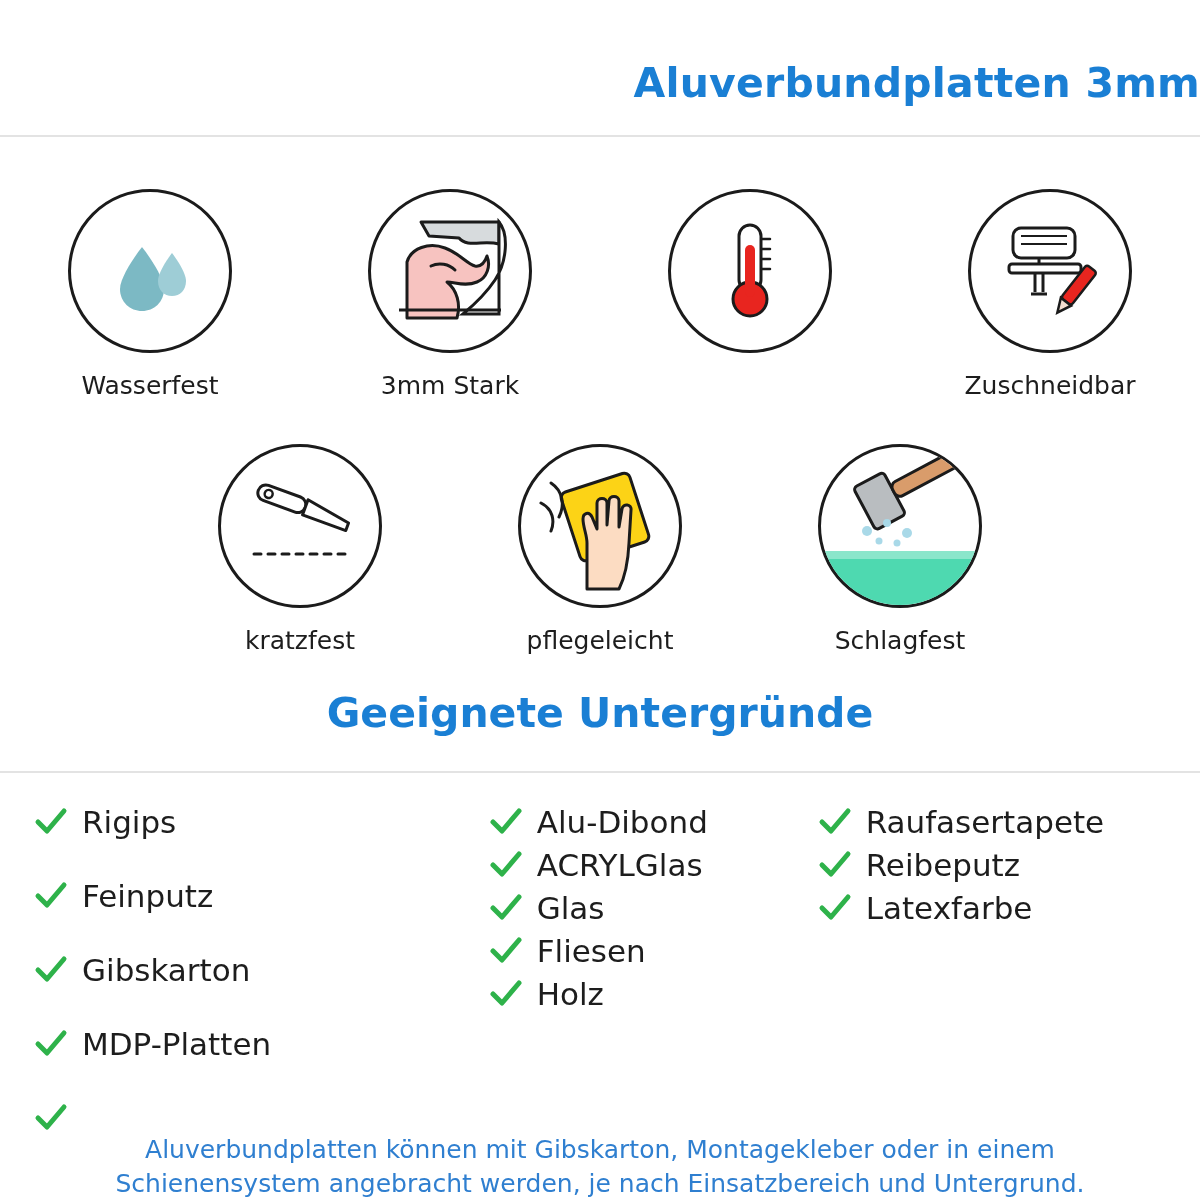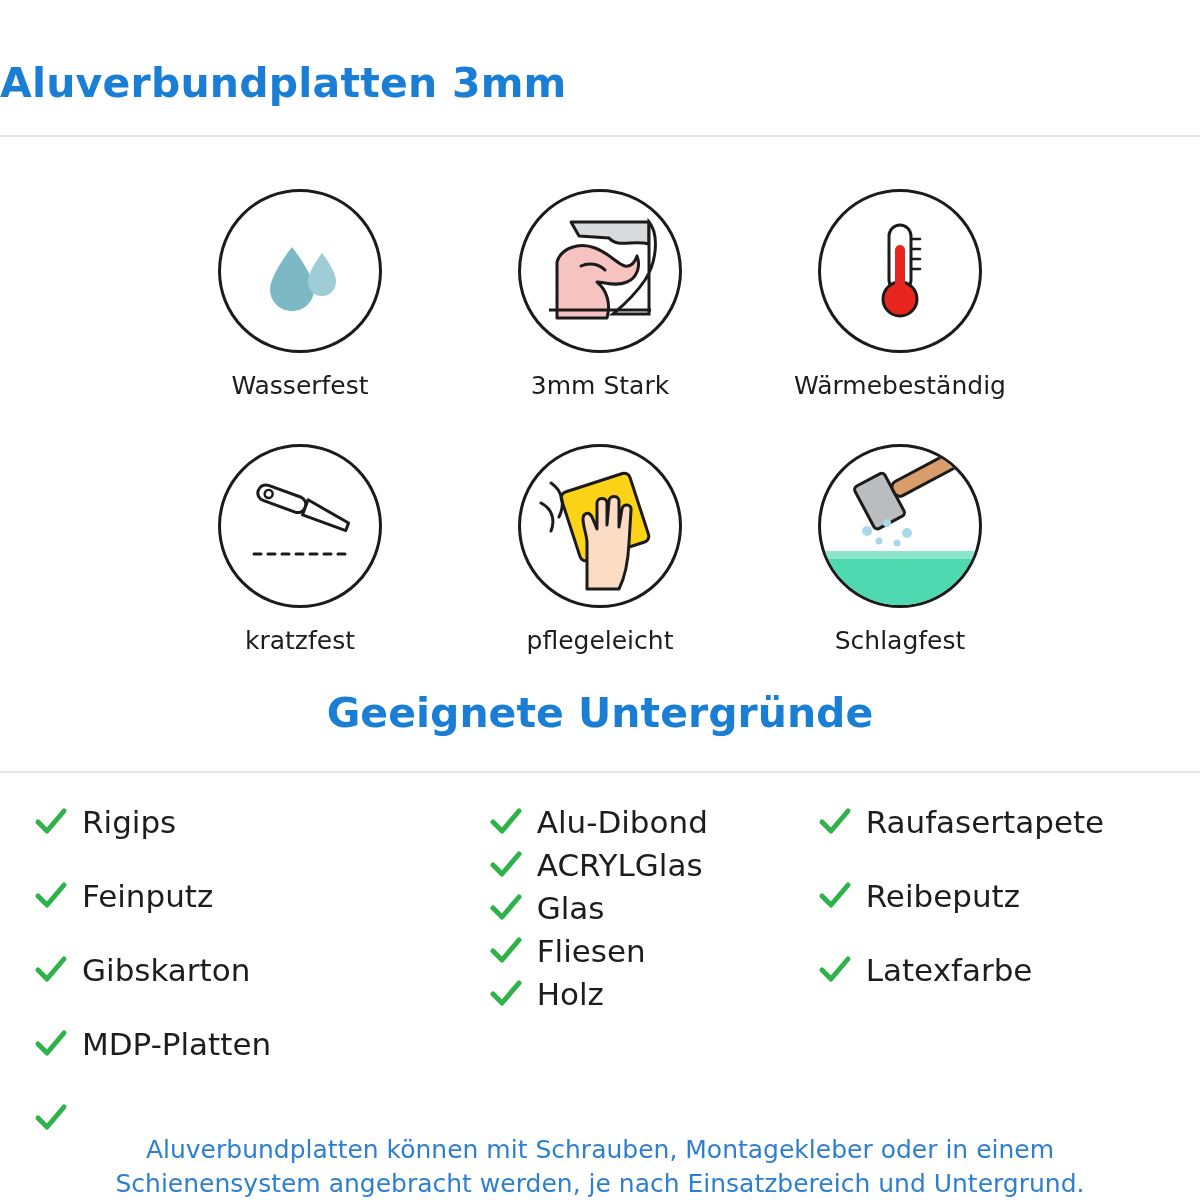--- a/index.html
+++ b/index.html
@@ -16,21 +16,21 @@
   }
   .page {
     position: relative;
     width: 1200px;
     height: 1200px;
     box-sizing: border-box;
   }
 
   
   .title-main {
-    text-align: left;
+    text-align: right;
     font-size: 41px;
     color: #1a7fd4;
     font-weight: bold;
     padding-top: 32px;
     letter-spacing: 0.2px;
   }
   .rule {
     height: 2px;
     background: #e3e3e3;
     margin: 18px 0 0 0;
@@ -95,21 +95,21 @@
     display: flex;
     padding: 28px 34px 0 34px;
     box-sizing: border-box;
   }
   .list-col {
     display: flex;
     flex-direction: column;
   }
   .col-a { width: 470px; gap: 31px; }
   .col-b { width: 340px; }
-  .col-c { width: 360px; gap: 31px; }
+  .col-c { width: 360px; }
   .list-item {
     display: flex;
     align-items: center;
     font-size: 31px;
     color: #1d1d1d;
     height: 43px;
     margin-bottom: 0px;
   }
   .check {
     width: 34px;
@@ -170,23 +170,39 @@
 
       <div class="feat">
         <div class="circle">
           <svg width="120" height="120" viewBox="0 0 120 120">
             <rect x="49" y="14" width="22" height="66" rx="11" fill="#ffffff" stroke="#1b1b1b" stroke-width="3"></rect>
             <circle cx="60" cy="88" r="17" fill="#e8251f" stroke="#1b1b1b" stroke-width="3"></circle>
             <rect x="55" y="34" width="10" height="52" rx="5" fill="#e8251f"></rect>
             <path d="M72 28 L80 28 M72 38 L80 38 M72 48 L80 48 M72 58 L80 58" stroke="#1b1b1b" stroke-width="2.5" stroke-linecap="round"></path>
           </svg>
         </div>
-        <div class="feat-label">Wärmebeständig</div>
-      </div>
-
+      </div>
+
+      <div class="feat">
+        <div class="circle">
+          <svg width="130" height="130" viewBox="0 0 130 130">
+            <rect x="28" y="22" width="62" height="30" rx="8" fill="#ffffff" stroke="#1b1b1b" stroke-width="3"></rect>
+            <path d="M36 30 L82 30 M36 38 L82 38" stroke="#1b1b1b" stroke-width="2"></path>
+            <rect x="24" y="58" width="72" height="9" rx="3" fill="#ffffff" stroke="#1b1b1b" stroke-width="3"></rect>
+            <path d="M54 52 L54 58" stroke="#1b1b1b" stroke-width="3"></path>
+            <path d="M50 67 L50 86 M58 67 L58 86" stroke="#1b1b1b" stroke-width="3"></path>
+            <path d="M46 88 L62 88" stroke="#1b1b1b" stroke-width="3"></path>
+            <g transform="rotate(38 92 84)">
+              <rect x="84" y="58" width="13" height="42" rx="3" fill="#e8251f" stroke="#1b1b1b" stroke-width="2.5"></rect>
+              <path d="M84 100 L90.5 114 L97 100 Z" fill="#f3ded0" stroke="#1b1b1b" stroke-width="2.5"></path>
+            </g>
+          </svg>
+        </div>
+        <div class="feat-label">Zuschneidbar</div>
+      </div>
 
     </div>
 
     <div class="feat-row row2">
 
       <div class="feat">
         <div class="circle">
           <svg width="140" height="140" viewBox="0 0 140 140">
             <g transform="rotate(20 70 60)">
               <rect x="22" y="42" width="50" height="16" rx="8" fill="#ffffff" stroke="#1b1b1b" stroke-width="3"></rect>
@@ -349,15 +365,15 @@
           <svg width="34" height="34" viewBox="0 0 34 34">
               <path d="M4 17 L13 26 L30 6" fill="none" stroke="#2eb24a" stroke-width="5" stroke-linecap="round" stroke-linejoin="round"></path>
             </svg>
         </span>
         <span>Latexfarbe</span>
       </div>
     </div>
 
   </div>
 
-  <div class="footer-note">Aluverbundplatten können mit Schrauben, Montagekleber oder in einem Schienensystem angebracht werden, je nach Einsatzbereich und Untergrund.</div>
+  <div class="footer-note">Aluverbundplatten können mit Gibskarton, Montagekleber oder in einem Schienensystem angebracht werden, je nach Einsatzbereich und Untergrund.</div>
 
 </div>
 
 </body></html>

